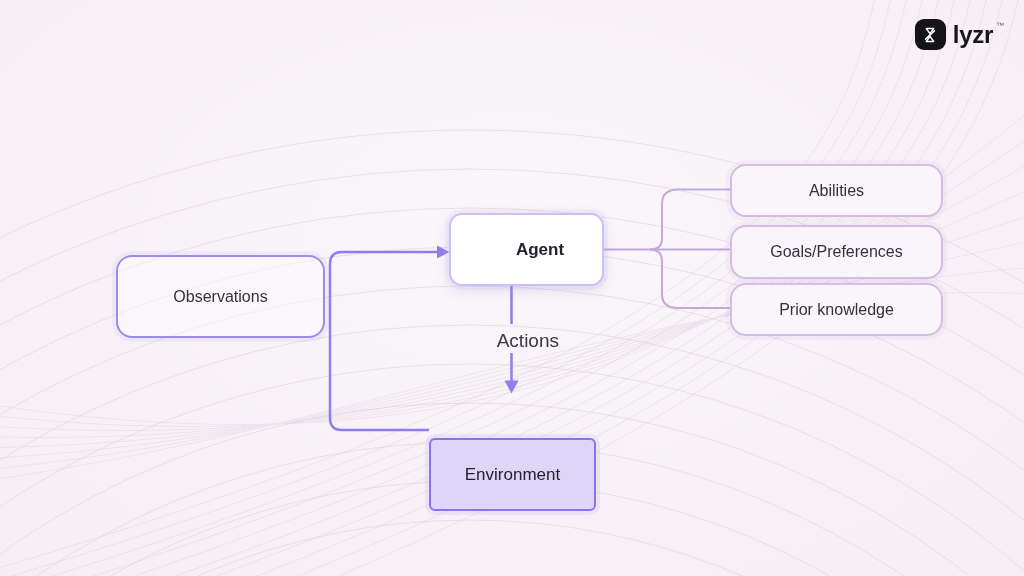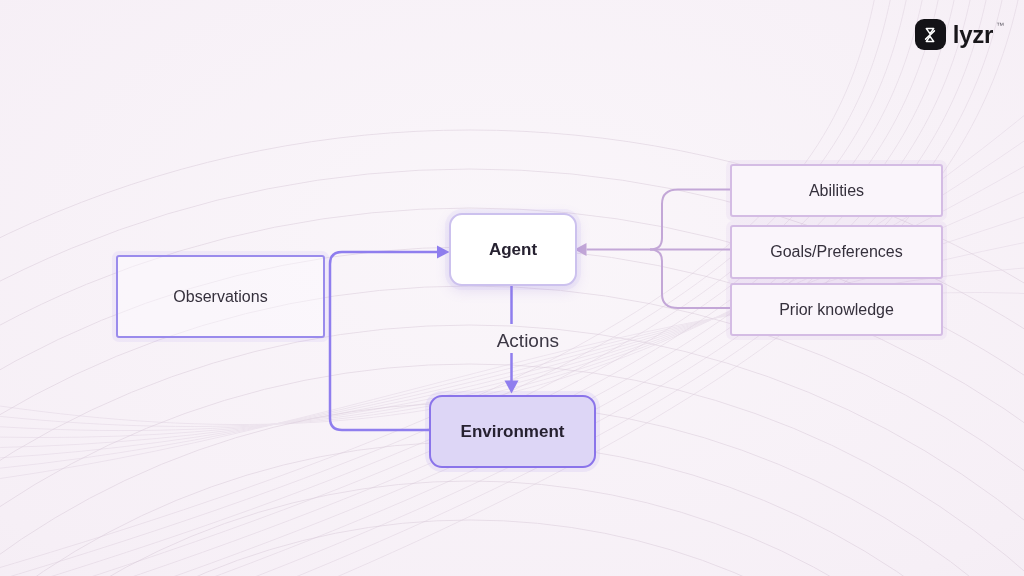--- a/index.html
+++ b/index.html
@@ -17,35 +17,35 @@
   }
   .brand { position:absolute; top:19px; right:20px; display:flex; align-items:center; gap:7px; }
   .brand-icon {
     width:31px; height:31px; background:#141317; border-radius:9px;
     display:flex; align-items:center; justify-content:center;
   }
   .brand-name { font-size:24px; font-weight:700; color:#18161a; letter-spacing:-0.3px; }
   .brand-tm { font-size:8px; color:#6a6570; align-self:flex-start; margin:2px 0 0 -4px; }
   .node {
     position:absolute; display:flex; align-items:center; justify-content:center;
-    border-radius:3px; font-size:16px; color:#35303c; text-align:center;
+    border-radius:16px; font-size:16px; color:#35303c; text-align:center;
   }
   .node-outline {
     border:2px solid #9a8bec; background:rgba(252,250,254,0.45);
     box-shadow:0 0 0 4px rgba(167,139,250,0.10);
     margin-left:26px;
   }
   .node-agent {
     border:2px solid #ccc1ee; background:#ffffff; font-weight:700; font-size:17px;
     color:#262130; border-radius:13px;
     box-shadow:0 4px 14px rgba(130,100,210,0.18), 0 0 0 4px rgba(190,170,245,0.10);
   }
   .node-env {
-    border:2px solid #8a74ea; background:#ddd6f6; font-weight:700; font-size:17px;
-    color:#262130; border-radius:13px; box-shadow:0 0 0 4px rgba(160,130,240,0.12);
+    border:2px solid #8a74ea; background:#ddd6f6; font-weight:400; font-size:17px;
+    color:#262130; border-radius:6px; box-shadow:0 0 0 4px rgba(160,130,240,0.12);margin-top:43px;
   }
   .node-soft {
     border:2px solid #d4bce4; background:#faf5fb;
     box-shadow:0 0 0 4px rgba(200,160,230,0.10);
   }
   .edge-label {
     position:absolute; left:465px; top:330px; width:94px; text-align:right;
     font-size:19px; color:#3c3744;
   }
 </style>
@@ -114,21 +114,21 @@
     <path d="M 511.5 353 V 381" fill="none" stroke="#8f7eee" stroke-width="2.5"></path>
     <polygon points="504.5,380.5 518.5,380.5 511.5,393.5" fill="#8f7eee"></polygon>
 
     <path d="M 730 249.5 H 586.5" fill="none" stroke="#c3a7d7" stroke-width="2"></path>
     <path d="M 730 189.5 H 678 Q 662 189.5 662 204 V 238 Q 662 249.5 650 249.5" fill="none" stroke="#c3a7d7" stroke-width="2"></path>
     <path d="M 730 308 H 678 Q 662 308 662 294 V 261 Q 662 249.5 650 249.5" fill="none" stroke="#c3a7d7" stroke-width="2"></path>
     <polygon points="586.5,243 586.5,256 574.5,249.5" fill="#c3a7d7"></polygon>
   </svg>
 
   <div class="node node-outline" style="left:90px; top:255px; width:205px; height:79px;">Observations</div>
-  <div class="node node-agent" style="left:449px; top:213px; width:124px; height:69px;">Agent</div>
+  <div class="node node-agent" style="left:449px; top:213px; width:124px; height:69px;padding-left:27px;">Agent</div>
   <div class="node node-env" style="left:429px; top:395px; width:163px; height:69px;">Environment</div>
   <div class="node node-soft" style="left:730px; top:164px; width:209px; height:49px;">Abilities</div>
   <div class="node node-soft" style="left:730px; top:225px; width:209px; height:50px;">Goals/Preferences</div>
   <div class="node node-soft" style="left:730px; top:283px; width:209px; height:49px;">Prior knowledge</div>
 
   <div class="edge-label">Actions</div>
 
 </div>
 
 </body></html>

